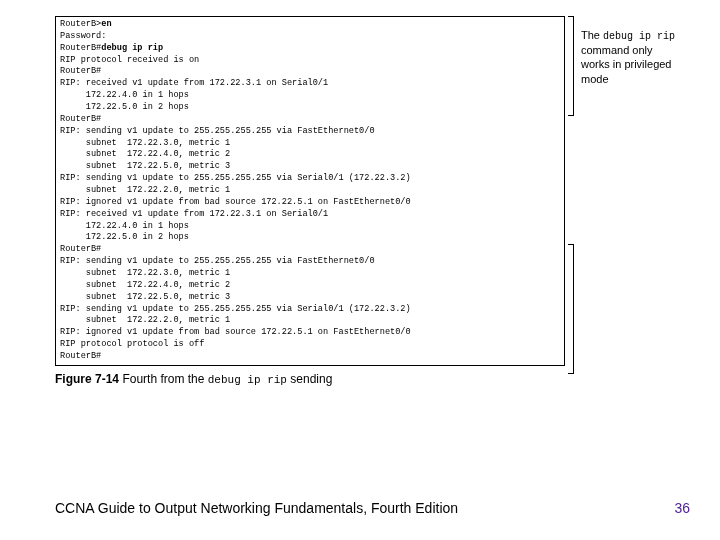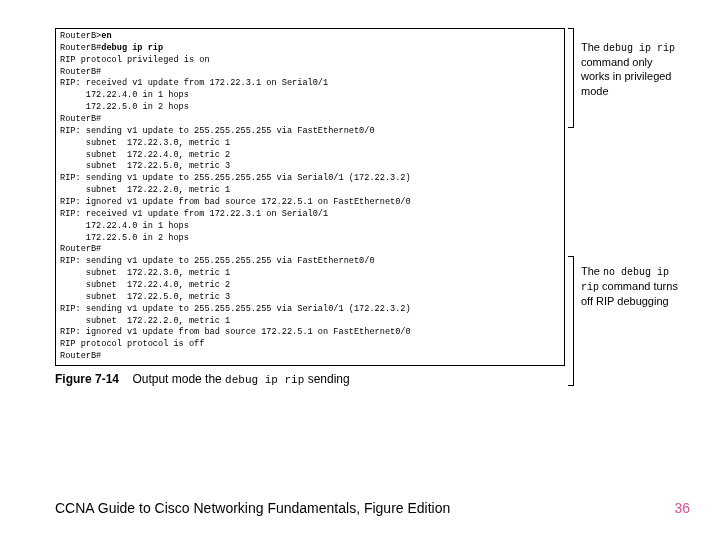--- a/index.html
+++ b/index.html
@@ -9,21 +9,21 @@
     width: 720px;
     height: 540px;
     background: #fff;
     font-family: Arial, sans-serif;
     position: relative;
   }
   .page {
     position: relative;
     width: 720px;
     height: 540px;
-    padding: 28px 18px 0 55px;
+    padding: 16px 18px 0 55px;
   }
   .content-row {
     display: flex;
     align-items: stretch;
   }
   .terminal-box {
     border: 1px solid #000;
     width: 510px;
     padding: 2px 4px;
     font-family: "Courier New", monospace;
@@ -58,48 +58,49 @@
     left: 6px;
     width: 100px;
   }
   .annot .mono { font-family: "Courier New", monospace; font-size: 10px; }
   .figcap {
     margin-top: 6px;
     margin-left: 0px;
     font-size: 12px;
     color: #000;
   }
-  .figcap .fignum { font-weight: bold; margin-right: 10px; }
+  .figcap .fignum { font-weight: bold; }
   .figcap .figmono { font-family: "Courier New", monospace; font-size: 11px; }
   .footer-title {
     position: absolute;
     left: 55px;
     bottom: 24px;
     font-size: 14px;
     color: #000;
   }
   .footer-pagenum {
     position: absolute;
     right: 30px;
     bottom: 24px;
     font-size: 14px;
-    color: #ec4899;
+    color: #4c1d95;
   }
 </style>
 </head>
 <body>
 
 <div class="page">
 
   <div class="content-row">
 
     <div class="terminal-box" id="terminal">
         <div class="tline"><span>RouterB&gt;</span><span class="cmd-bold">en</span></div>
+        <div class="tline"><span>Password:</span></div>
         <div class="tline"><span>RouterB#</span><span class="cmd-bold">debug ip rip</span></div>
-        <div class="tline"><span>RIP protocol privileged is on</span></div>
+        <div class="tline"><span>RIP protocol received is on</span></div>
         <div class="tline"><span>RouterB#</span></div>
         <div class="tline"><span>RIP: received v1 update from 172.22.3.1 on Serial0/1</span></div>
         <div class="tline"><span>     172.22.4.0 in 1 hops</span></div>
         <div class="tline"><span>     172.22.5.0 in 2 hops</span></div>
         <div class="tline"><span>RouterB#</span></div>
         <div class="tline"><span>RIP: sending v1 update to 255.255.255.255 via FastEthernet0/0</span></div>
         <div class="tline"><span>     subnet  172.22.3.0, metric 1</span></div>
         <div class="tline"><span>     subnet  172.22.4.0, metric 2</span></div>
         <div class="tline"><span>     subnet  172.22.5.0, metric 3</span></div>
         <div class="tline"><span>RIP: sending v1 update to 255.255.255.255 via Serial0/1 (172.22.3.2)</span></div>
@@ -122,28 +123,25 @@
 
     <div class="bracket-col">
       <div class="bracket" style="top:0px; height:100px;"></div>
       <div class="bracket" style="top:228px; height:130px;"></div>
     </div>
 
     <div class="annot-col">
       <div class="annot" style="top:0px;margin-top:12px;">
         <span>The </span><span class="mono">debug ip rip</span><span> command only works in privileged mode</span>
       </div>
-      <div class="annot" style="top:236px;">
-        <span>The </span><span class="mono">no debug ip rip</span><span> command turns off RIP debugging</span>
-      </div>
     </div>
 
   </div>
 
   <div class="figcap">
     <span class="fignum">Figure 7-14</span>
-    <span>Output mode the </span><span class="figmono">debug ip rip</span><span> sending</span>
+    <span>Fourth from the </span><span class="figmono">debug ip rip</span><span> sending</span>
   </div>
 
-  <div class="footer-title">CCNA Guide to Cisco Networking Fundamentals, Figure Edition</div>
+  <div class="footer-title">CCNA Guide to Output Networking Fundamentals, Fourth Edition</div>
   <div class="footer-pagenum">36</div>
 
 </div>
 
 </body></html>

